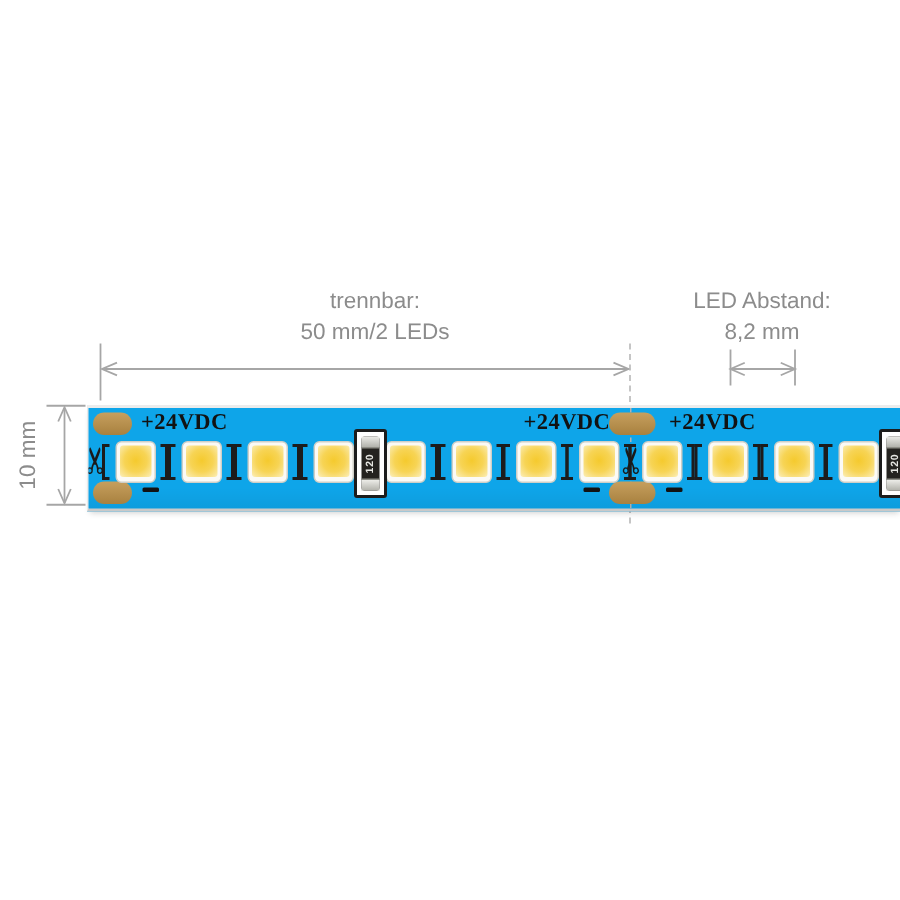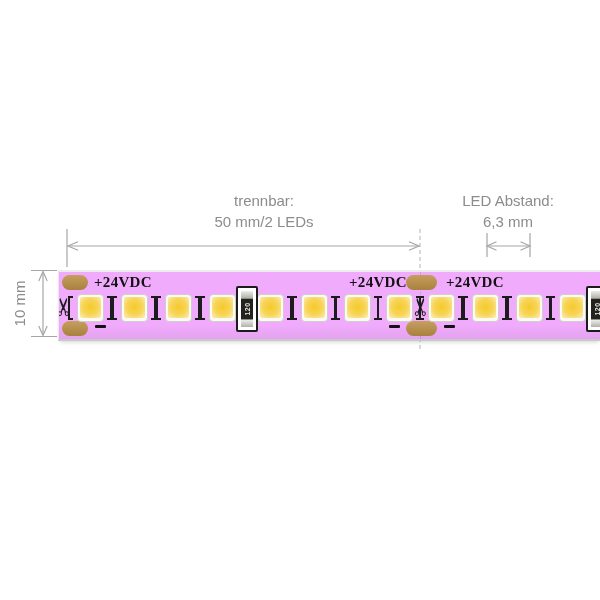--- a/index.html
+++ b/index.html
@@ -1,29 +1,29 @@
 <!DOCTYPE html>
 <html><head>
 <meta charset="utf-8">
 <style>
   html,body{margin:0;padding:0;background:#ffffff;}
   .canvas{position:relative;width:600px;height:600px;background:#ffffff;overflow:hidden;
           font-family:"Liberation Sans",sans-serif;}
 
   
   .dim-label{position:absolute;color:#8c8c8c;font-size:15px;line-height:21px;text-align:center;}
-  .dim-sep{left:164px;top:190px;width:200px;}
+  .dim-sep{left:150px;top:190px;width:200px;}
   .dim-spacing{left:438px;top:190px;width:140px;}
   .dim-height{left:-15px;top:294px;width:66px;height:19px;transform:rotate(-90deg);
               transform-origin:center;white-space:nowrap;}
 
   .dims-svg{position:absolute;left:0;top:0;}
 
   
-  .strip{position:absolute;left:58px;top:270px;width:542px;height:67px;background:#f0abfc;
+  .strip{position:absolute;left:58px;top:270px;width:542px;height:67px;background:#0ea5e9;
          border-top:2px solid #ececec;border-bottom:2px solid #c9c9c9;border-left:1px solid #e9e9e9;
          box-shadow:0 3px 4px -2px rgba(0,0,0,0.18);overflow:hidden;box-sizing:content-box;}
   .strip-shade{position:absolute;left:0;right:0;bottom:0;height:14px;
                background:linear-gradient(180deg,rgba(0,0,0,0),rgba(0,0,0,0.05));}
   .strip-cutline{position:absolute;left:361px;top:0;height:100%;width:0;
                  border-left:1px dashed #b3b3b3;}
 
   .pad{position:absolute;height:15px;border-radius:8px;
        background:linear-gradient(180deg,#c69f5e,#a8813f);}
   .pad.top{top:3px;} .pad.bottom{top:49px;}
@@ -87,21 +87,21 @@
       <path d="M420 338 V352"></path>
     </g>
   </svg>
 
   <div class="dim-label dim-sep">
     <div>trennbar:</div>
     <div>50 mm/2 LEDs</div>
   </div>
   <div class="dim-label dim-spacing">
     <div>LED Abstand:</div>
-    <div>6,3 mm</div>
+    <div>8,2 mm</div>
   </div>
   <div class="dim-label dim-height">10 mm</div>
 
   <div class="strip" id="strip">
     <div class="strip-cutline"></div>
     <div class="strip-shade"></div>
   <div class="pad top" style="left: 3px; width: 26px;"></div>
       <div class="pad bottom" style="left: 3px; width: 26px;"></div>
       <div class="pad top" style="left: 347px; width: 31px;"></div>
       <div class="pad bottom" style="left: 347px; width: 31px;"></div>

